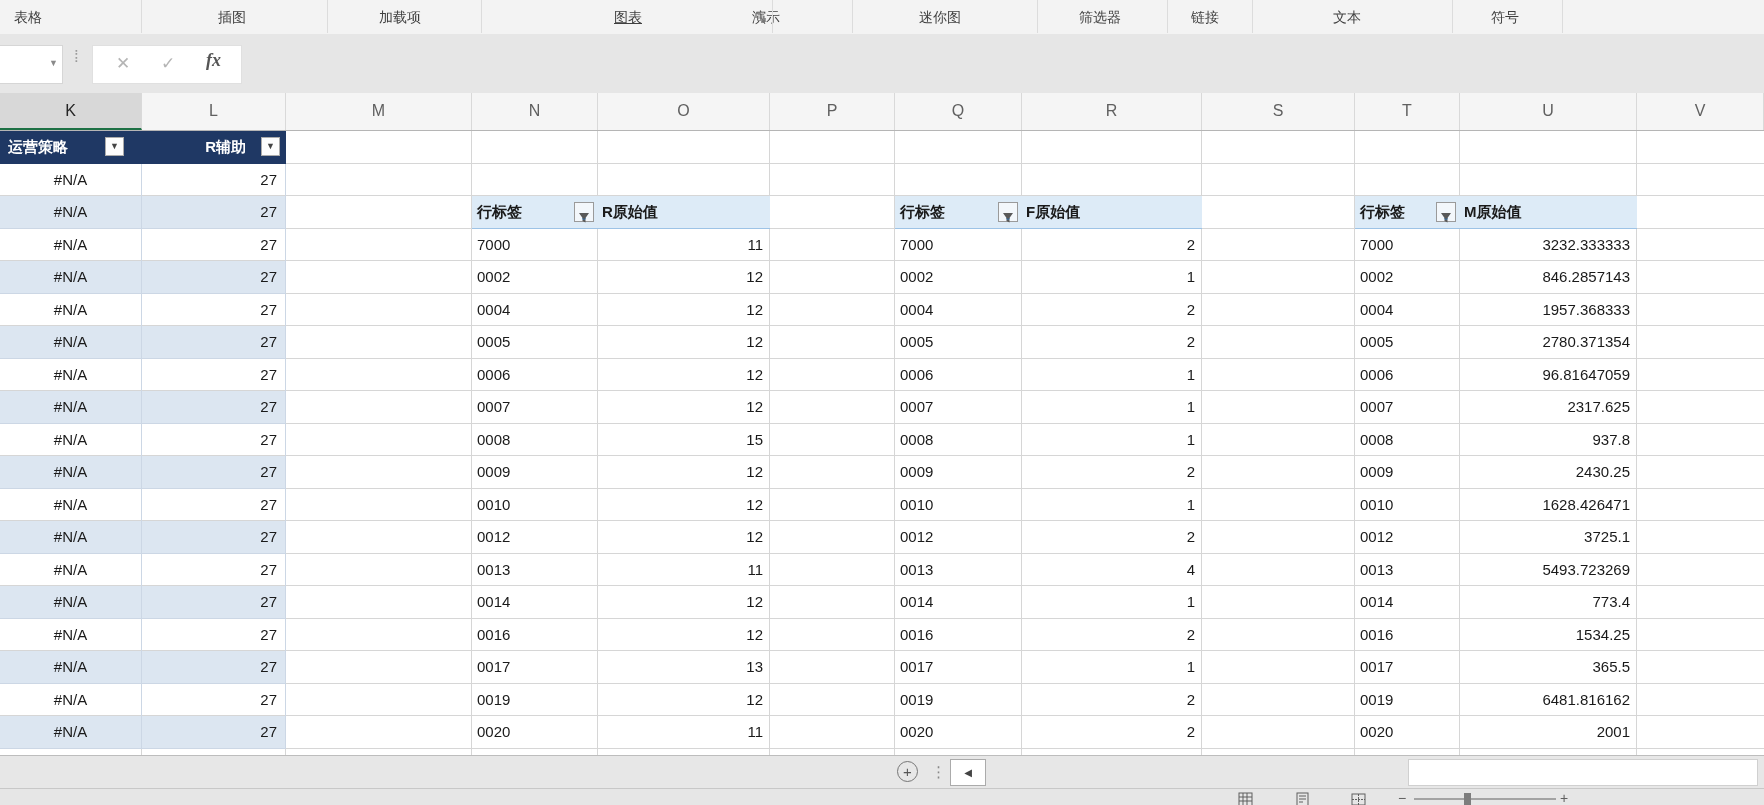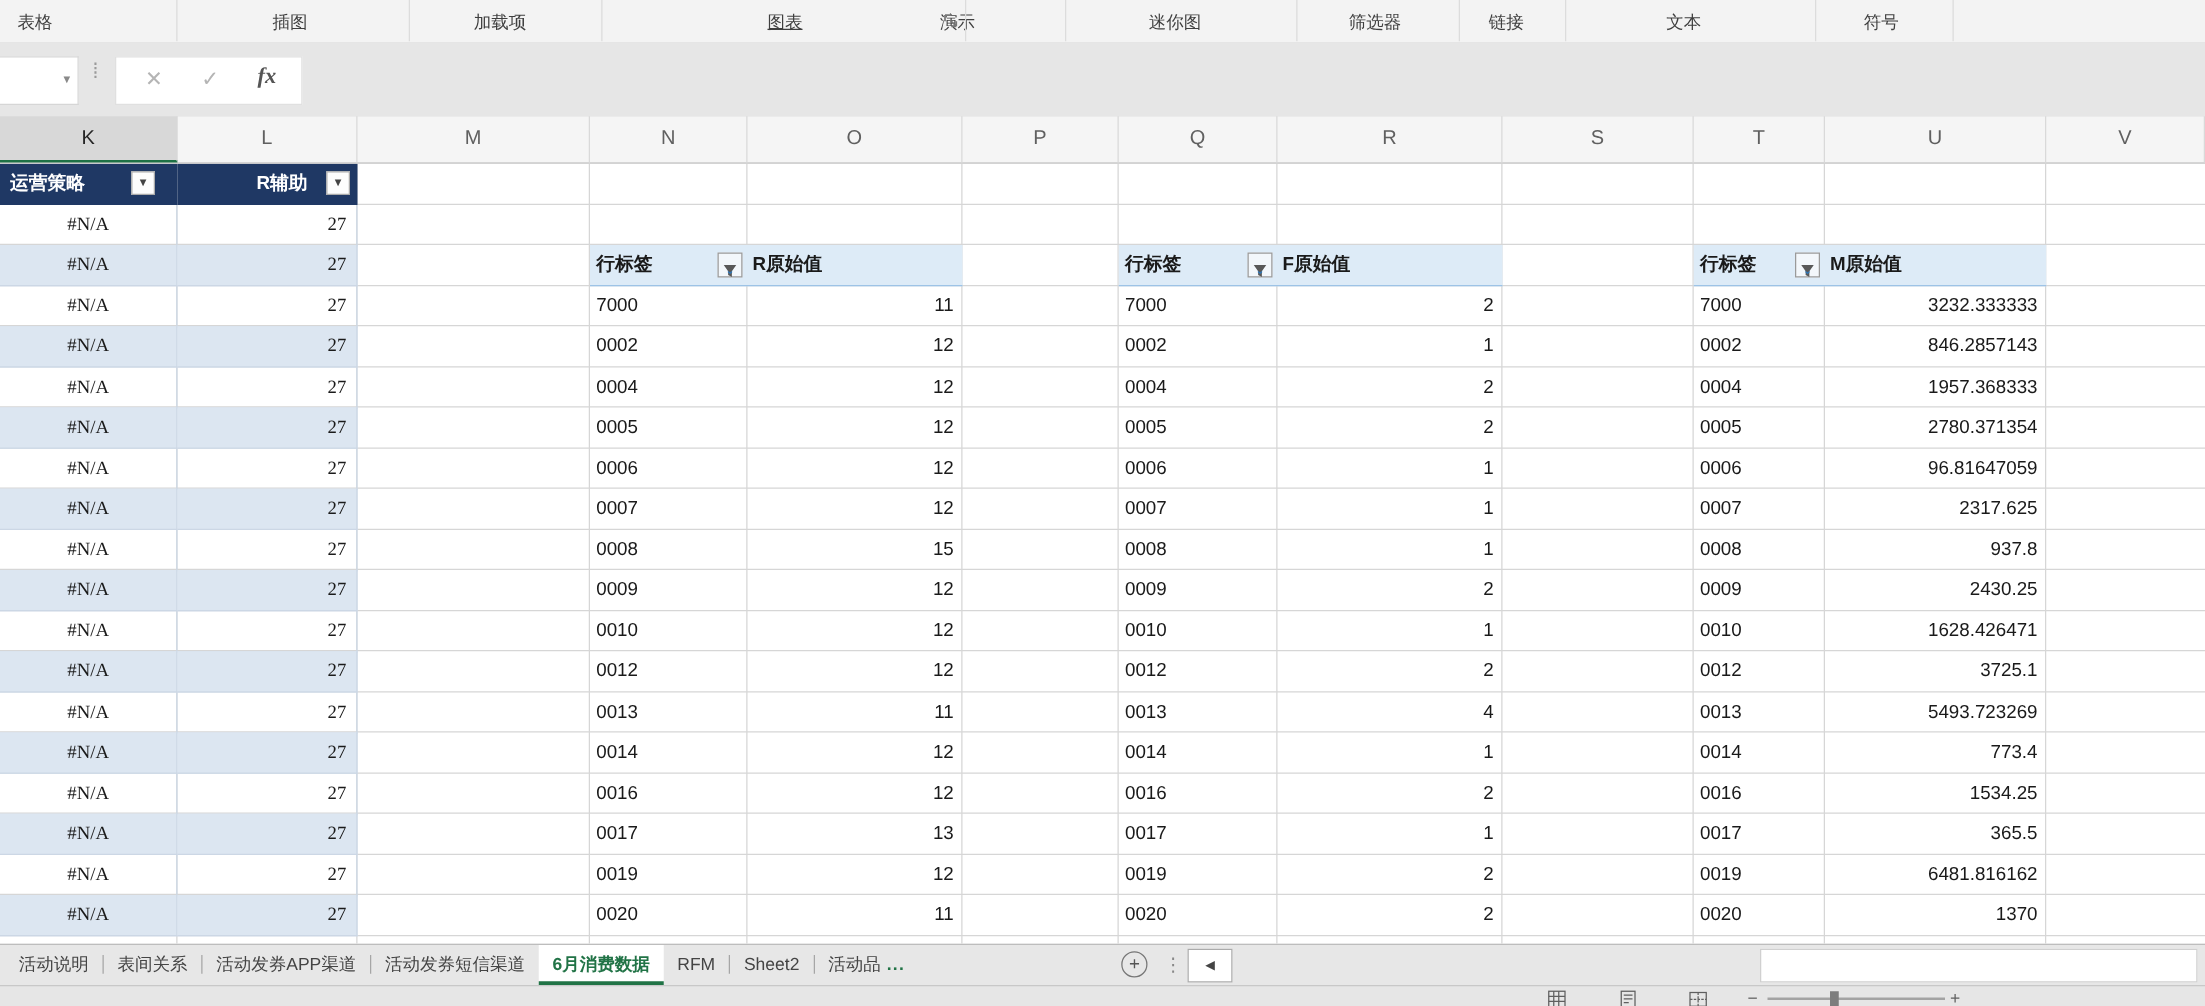--- a/index.html
+++ b/index.html
@@ -31,21 +31,21 @@
   .colh{position:absolute;top:0;bottom:0;border-right:1px solid #d9d9d9;box-sizing:border-box;
         text-align:center;font-size:16px;color:#606060;line-height:36px;}
   .colh.sel{background:#d8d8d8;border-bottom:2px solid #1e7145;color:#262626;}
   
   .sheet{position:absolute;left:0;top:131px;width:1764px;height:624px;background:#fff;overflow:hidden;}
   .vline{position:absolute;top:0;bottom:0;width:1px;background:#d6d6d6;}
   .hline{position:absolute;left:0;right:0;height:1px;background:#d6d6d6;}
   .cell{position:absolute;box-sizing:border-box;font-size:15px;line-height:32px;white-space:nowrap;overflow:hidden;}
   .klhead{background:#1f3864;color:#fff;font-weight:bold;}
   .klrow-blue{background:#dce6f1;}
-  .klrow{border-bottom:1px solid #ccd7e5;border-right:1px solid #ccd7e5;font-family:Liberation Serif, serif;}
+  .klrow{border-bottom:1px solid #ccd7e5;border-right:1px solid #ccd7e5;}
   .filterbtn{position:absolute;top:6px;width:19px;height:19px;background:#fdfdfd;border:1px solid #ababab;
              box-sizing:border-box;text-align:center;line-height:16px;font-size:9px;color:#444;}
   .pvt-head{background:#ddebf7;border-bottom:1px solid #9dc3e6;box-sizing:border-box;font-weight:bold;}
   .pvt-funnel{position:absolute;top:6px;width:20px;height:20px;background:#f3f7fb;border:1px solid #9a9a9a;
               box-sizing:border-box;text-align:center;}
   
   .tabstrip{position:absolute;left:0;top:755px;width:1764px;height:33px;background:#e7e7e7;
             border-top:1px solid #bdbdbd;box-sizing:border-box;}
   .tabs{position:absolute;left:4px;top:0;height:32px;display:flex;align-items:stretch;}
   .tab{padding:0 11px;font-size:14px;color:#444;line-height:30px;white-space:nowrap;}
@@ -317,40 +317,25 @@
       <div class="cell" style="left: 1460px; top: 423px; width: 177px; height: 33px; text-align: right; padding-right: 7px;">5493.723269</div>
       <div class="cell" style="left: 1355px; top: 455px; width: 105px; height: 33px; padding-left: 5px;">0014</div>
       <div class="cell" style="left: 1460px; top: 455px; width: 177px; height: 33px; text-align: right; padding-right: 7px;">773.4</div>
       <div class="cell" style="left: 1355px; top: 488px; width: 105px; height: 33px; padding-left: 5px;">0016</div>
       <div class="cell" style="left: 1460px; top: 488px; width: 177px; height: 33px; text-align: right; padding-right: 7px;">1534.25</div>
       <div class="cell" style="left: 1355px; top: 520px; width: 105px; height: 33px; padding-left: 5px;">0017</div>
       <div class="cell" style="left: 1460px; top: 520px; width: 177px; height: 33px; text-align: right; padding-right: 7px;">365.5</div>
       <div class="cell" style="left: 1355px; top: 553px; width: 105px; height: 33px; padding-left: 5px;">0019</div>
       <div class="cell" style="left: 1460px; top: 553px; width: 177px; height: 33px; text-align: right; padding-right: 7px;">6481.816162</div>
       <div class="cell" style="left: 1355px; top: 585px; width: 105px; height: 33px; padding-left: 5px;">0020</div>
-      <div class="cell" style="left: 1460px; top: 585px; width: 177px; height: 33px; text-align: right; padding-right: 7px;">1370</div>
+      <div class="cell" style="left: 1460px; top: 585px; width: 177px; height: 33px; text-align: right; padding-right: 7px;">2001</div>
     </div>
 </div>
 
 <div class="tabstrip">
-  <div class="tabs" id="sheet-tabs">
-      <div class="tab">活动说明</div>
-      <div class="tabsep"></div>
-      <div class="tab">表间关系</div>
-      <div class="tabsep"></div>
-      <div class="tab">活动发券APP渠道</div>
-      <div class="tabsep"></div>
-      <div class="tab">活动发券短信渠道</div>
-      <div class="tab active">6月消费数据</div>
-      <div class="tab">RFM</div>
-      <div class="tabsep"></div>
-      <div class="tab">Sheet2</div>
-      <div class="tabsep"></div>
-      <div class="tab">活动品<span class="trunc"> ...</span></div>
-    </div>
   <div class="addtab" style="left:897px">+</div>
   <div class="tdots" style="left:931px">⋮</div>
   <div class="scrollleft" style="left:950px">◀</div>
   <div class="hscroll"></div>
 </div>
 
 <div class="statusbar">
   <div class="viewicon" style="left:1238px">
     <svg width="15" height="15" viewBox="0 0 15 15">
         <rect x="1" y="1" width="13" height="13" fill="none" stroke="#5f5f5f"></rect>

